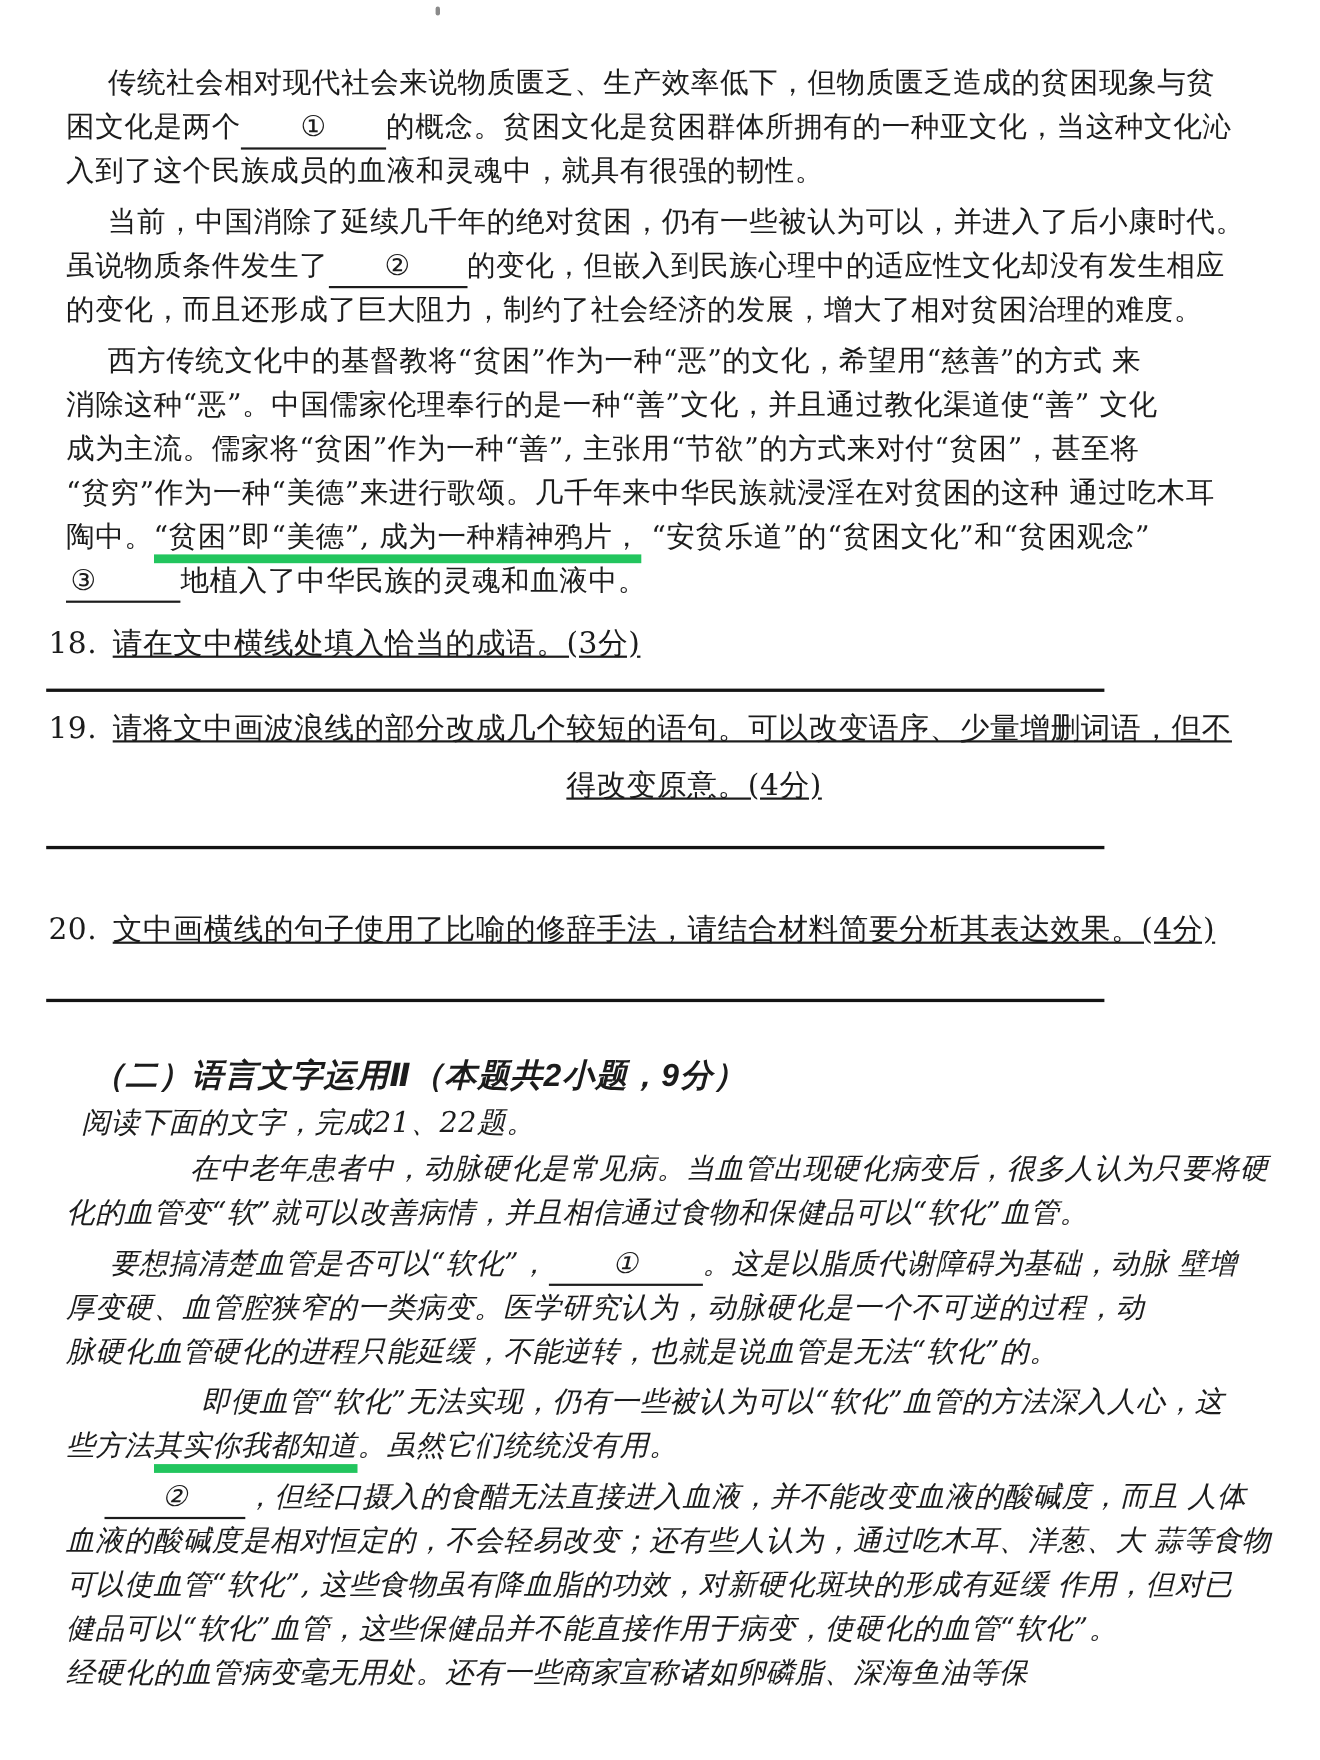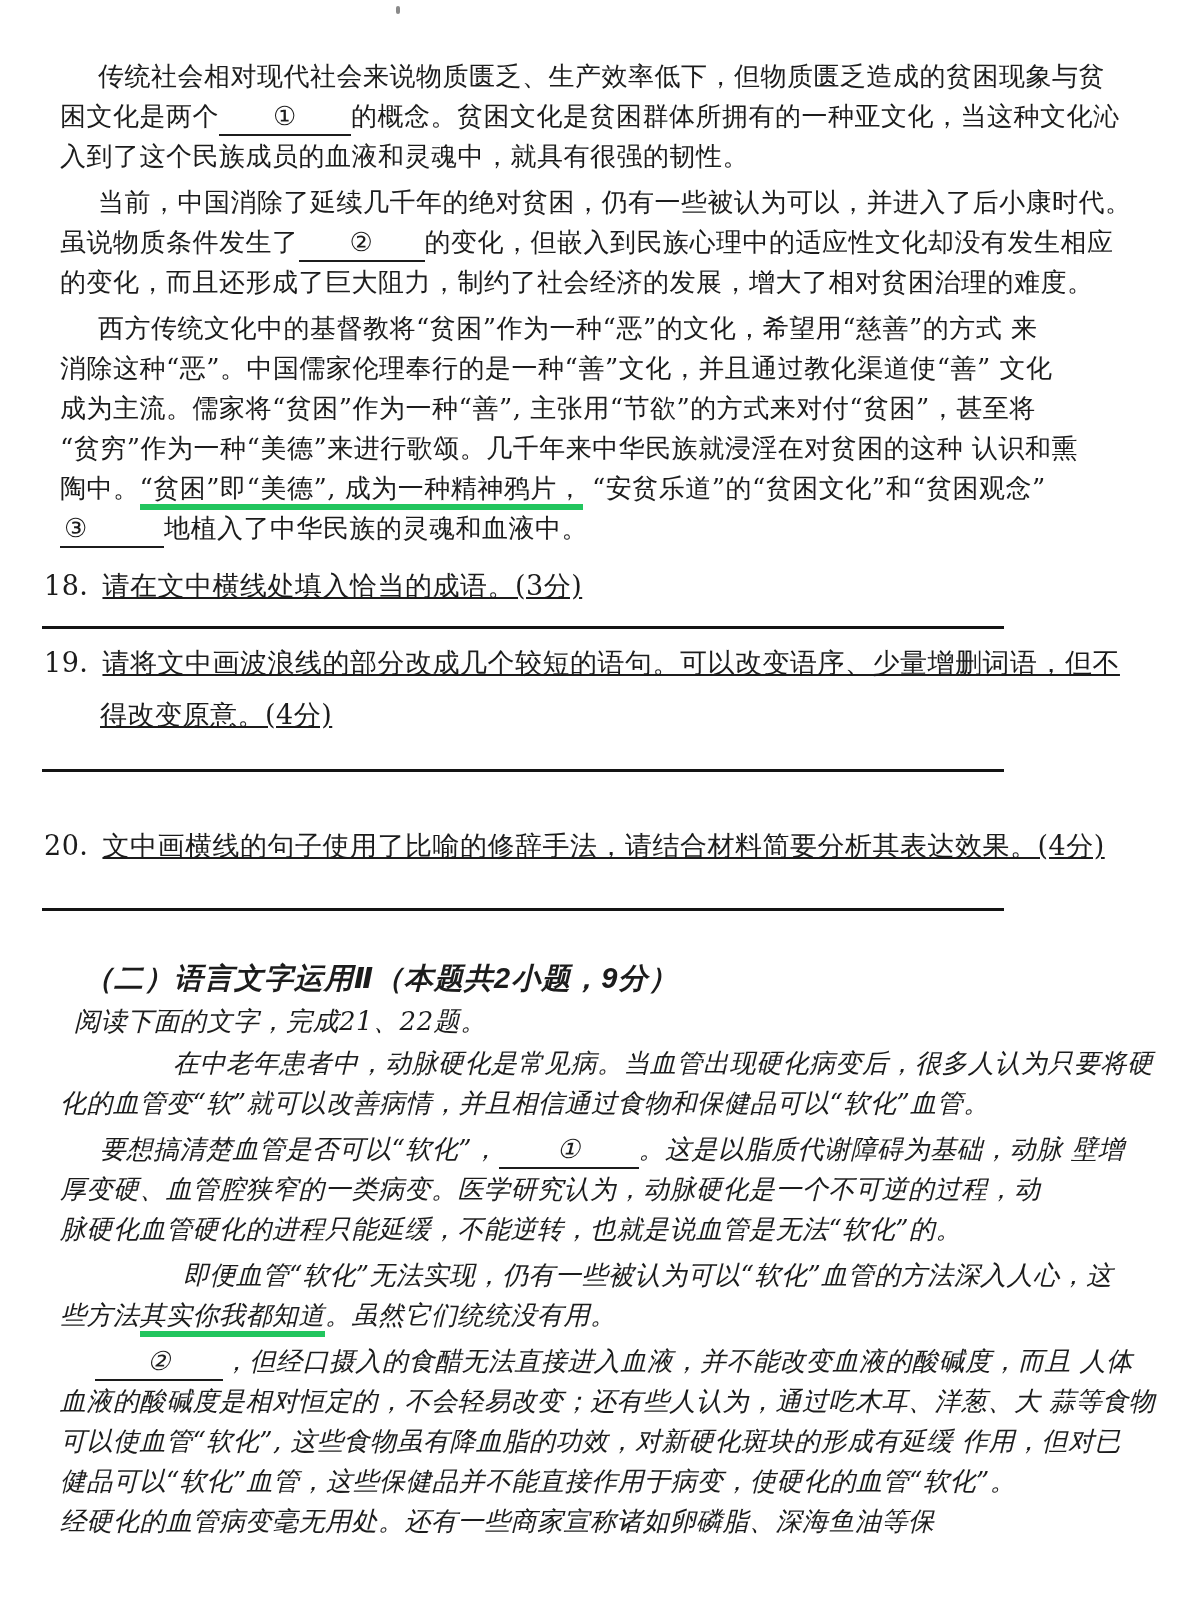--- a/index.html
+++ b/index.html
@@ -7,31 +7,31 @@
     width:1200px;min-height:1600px;
     font-family:"DejaVu Serif","Liberation Serif",serif;
     color:#1c1c1c;
   }
   .page{position:relative;width:1200px;min-height:1600px;padding:56px 38px 40px 40px;box-sizing:border-box;}
   .scan-dot{position:absolute;left:396px;top:6px;width:4px;height:8px;background:#8a8a8a;border-radius:2px;}
   
   .para{margin-left:20px;font-size:26px;line-height:40px;letter-spacing:0.5px;}
   .para + .para{margin-top:6px;}
   .tline{white-space:pre;}
-  .ul{border-bottom:6px solid #22c55e;padding-bottom:1px;}
+  .ul{border-bottom:8px solid #22c55e;padding-bottom:1px;}
   .blank{
     display:inline-block;border-bottom:2px solid #1c1c1c;
     text-align:center;vertical-align:bottom;line-height:36px;height:38px;box-sizing:border-box;
   }
   .blank.left{text-align:left;padding-left:4px;}
   
   #questions{margin-top:18px;}
   .question{font-size:27px;line-height:40px;letter-spacing:0.5px;margin-left:4px;margin-top:14px;white-space:pre;text-decoration:underline;}
   .question .qnum{display:inline-block;margin-right:14px;}
-  .qcont{padding-left:56px;margin-top:12px;}
+  .qcont{padding-left:56px;margin-top:12px;text-align:center;}
   .q2{margin-top:54px;}
   .answer-line{height:3px;background:#141414;width:962px;margin:20px 0 0 2px;}
   .answer-line.a1{margin-top:34px;}
   .answer-line.a2{margin-top:42px;}
   
   #section2{margin-top:46px;font-style:italic;}
   .sec-heading{
     font-family:"Liberation Sans","DejaVu Sans",sans-serif;
     font-weight:bold;font-size:29px;line-height:42px;letter-spacing:1px;
     margin:0 0 0 44px;
@@ -53,21 +53,21 @@
       </div>
       <div class="para">
         <div class="tline" style="padding-left: 38px;"><span>当前，中国消除了延续几千年的绝对贫困，仍有一些被认为可以，并进入了后小康时代。</span></div>
         <div class="tline"><span>虽说物质条件发生了</span><span class="blank" style="width: 126px;">②</span><span>的变化，但嵌入到民族心理中的适应性文化却没有发生相应</span></div>
         <div class="tline"><span>的变化，而且还形成了巨大阻力，制约了社会经济的发展，增大了相对贫困治理的难度。</span></div>
       </div>
       <div class="para">
         <div class="tline" style="padding-left: 38px;"><span>西方传统文化中的基督教将“贫困”作为一种“恶”的文化，希望用“慈善”的方式 来</span></div>
         <div class="tline"><span>消除这种“恶”。中国儒家伦理奉行的是一种“善”文化，并且通过教化渠道使“善” 文化</span></div>
         <div class="tline"><span>成为主流。儒家将“贫困”作为一种“善”, 主张用“节欲”的方式来对付“贫困”，甚至将</span></div>
-        <div class="tline"><span>“贫穷”作为一种“美德”来进行歌颂。几千年来中华民族就浸淫在对贫困的这种 认识和熏</span></div>
+        <div class="tline"><span>“贫穷”作为一种“美德”来进行歌颂。几千年来中华民族就浸淫在对贫困的这种 通过吃木耳</span></div>
         <div class="tline"><span>陶中。</span><span class="ul">“贫困”即“美德”, 成为一种精神鸦片，</span><span> “安贫乐道”的“贫困文化”和“贫困观念”</span></div>
         <div class="tline"><span class="blank left" style="width: 104px;">③</span><span>地植入了中华民族的灵魂和血液中。</span></div>
       </div>
     </section>
 
   <section id="questions">
       <div class="question q0"><div class="tline"><span class="qnum">18.</span><span>请在文中横线处填入恰当的成语。(3分)</span></div></div>
       <div class="answer-line a0"></div>
       <div class="question q1"><div class="tline"><span class="qnum">19.</span><span>请将文中画波浪线的部分改成几个较短的语句。可以改变语序、少量增删词语，但不</span></div><div class="tline qcont"><span>得改变原意。(4分)</span></div></div>
       <div class="answer-line a1"></div>

